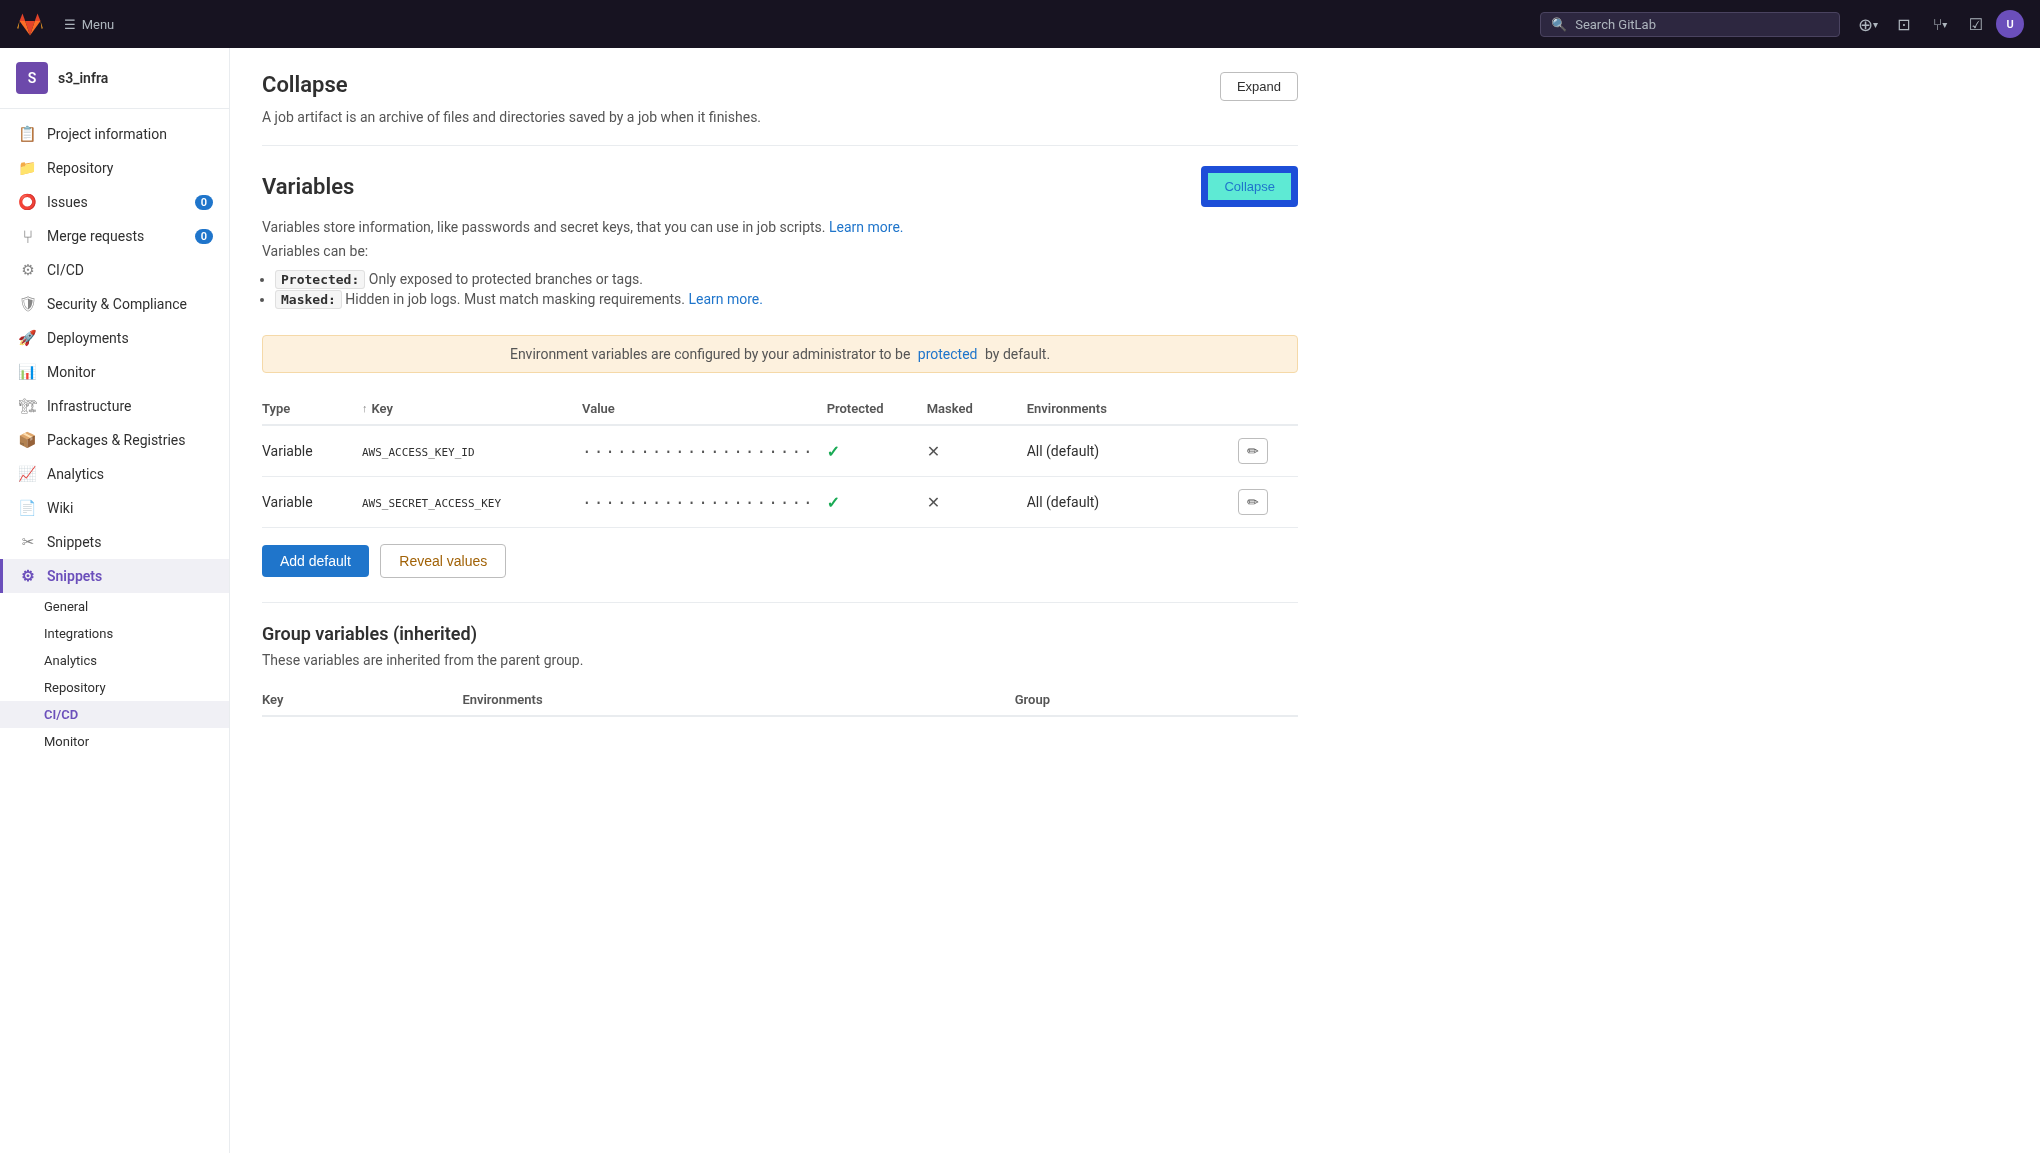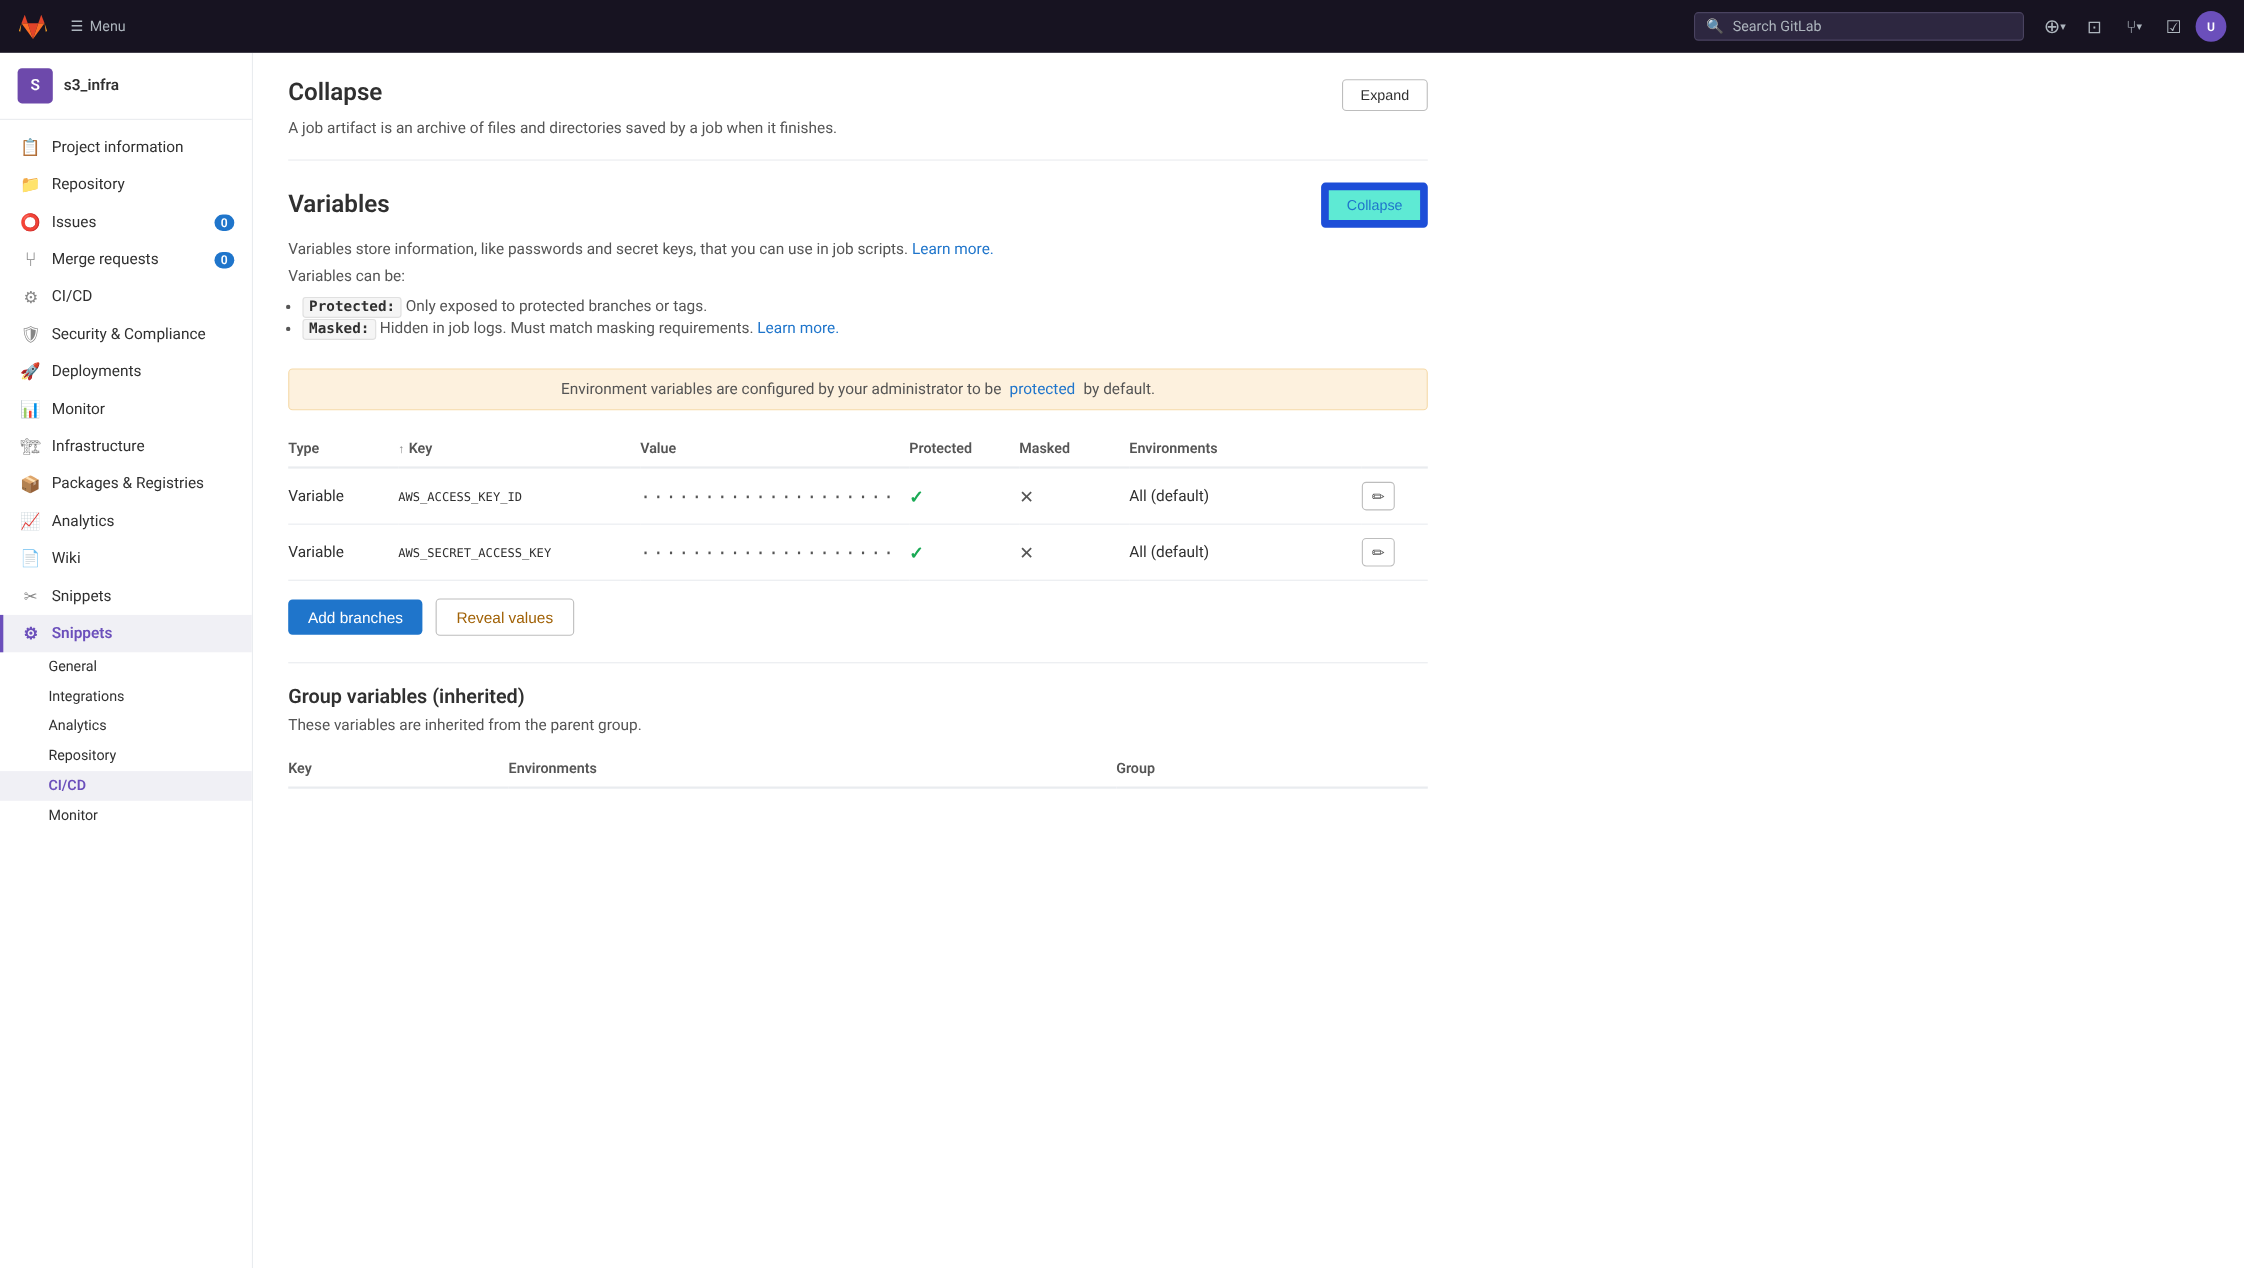--- a/index.html
+++ b/index.html
@@ -592,21 +592,21 @@
               <span>All (default)</span>
             </td>
             <td>
               <button class="edit-btn">✏</button>
             </td>
           </tr>
         </tbody>
       </table>
 
       <div style="margin-bottom:24px;">
-        <button class="btn-add-var">Add branches</button>
+        <button class="btn-add-var">Add default</button>
         <button class="btn-reveal">Reveal values</button>
       </div>
 
       <hr class="section-divider">
 
       <h3 class="group-vars-title">Group variables (inherited)</h3>
       <p class="group-vars-desc">These variables are inherited from the parent group.</p>
 
       <table class="group-table">
         <thead>

